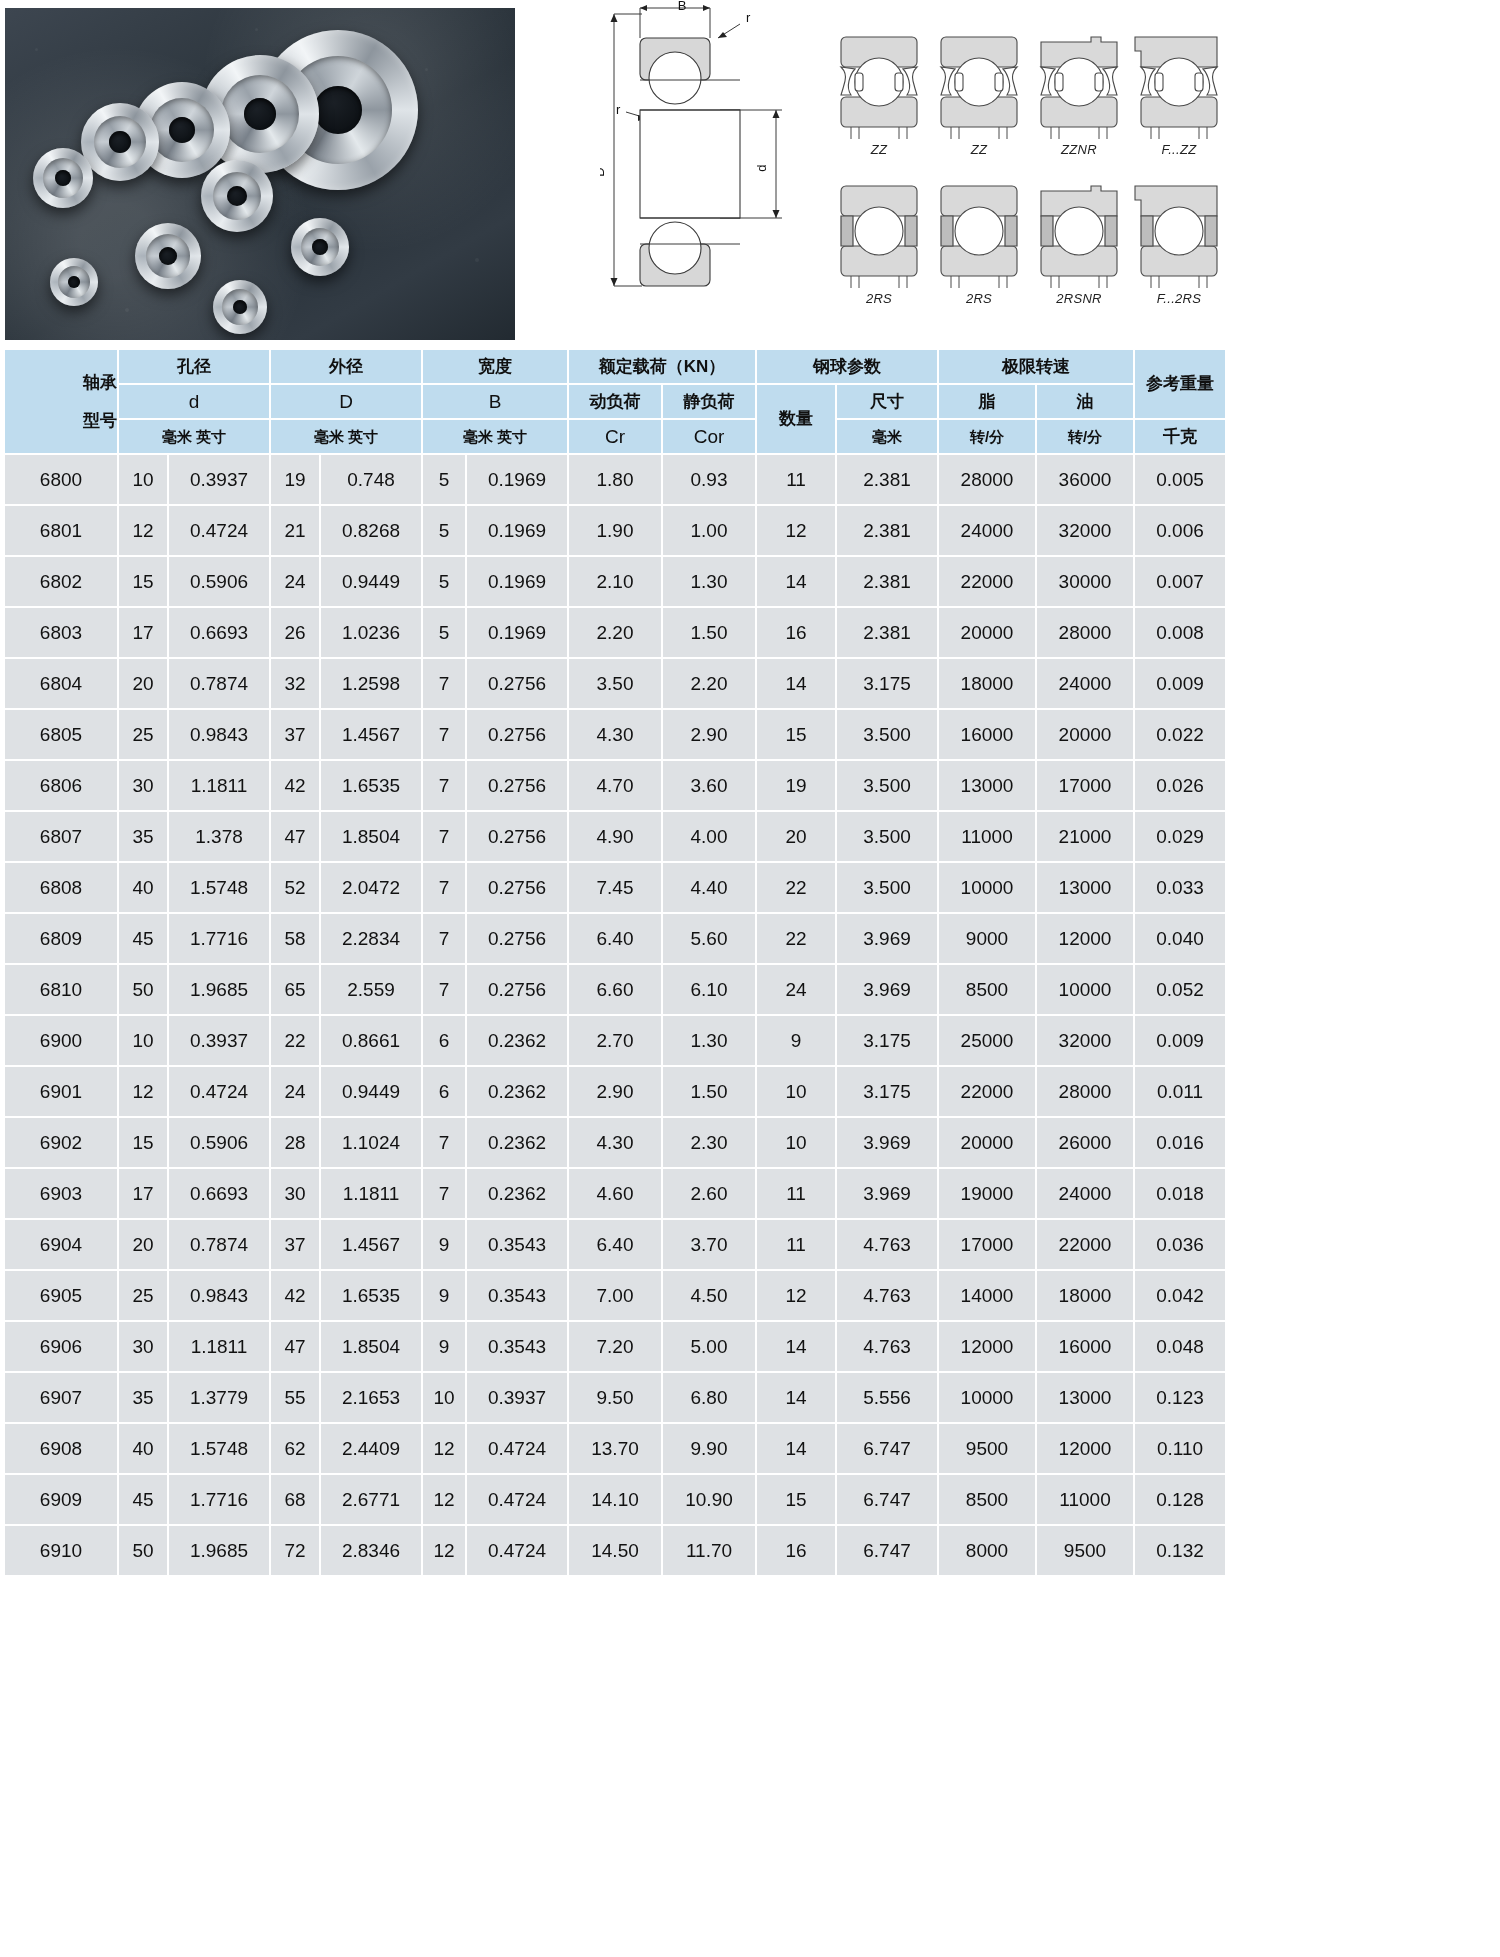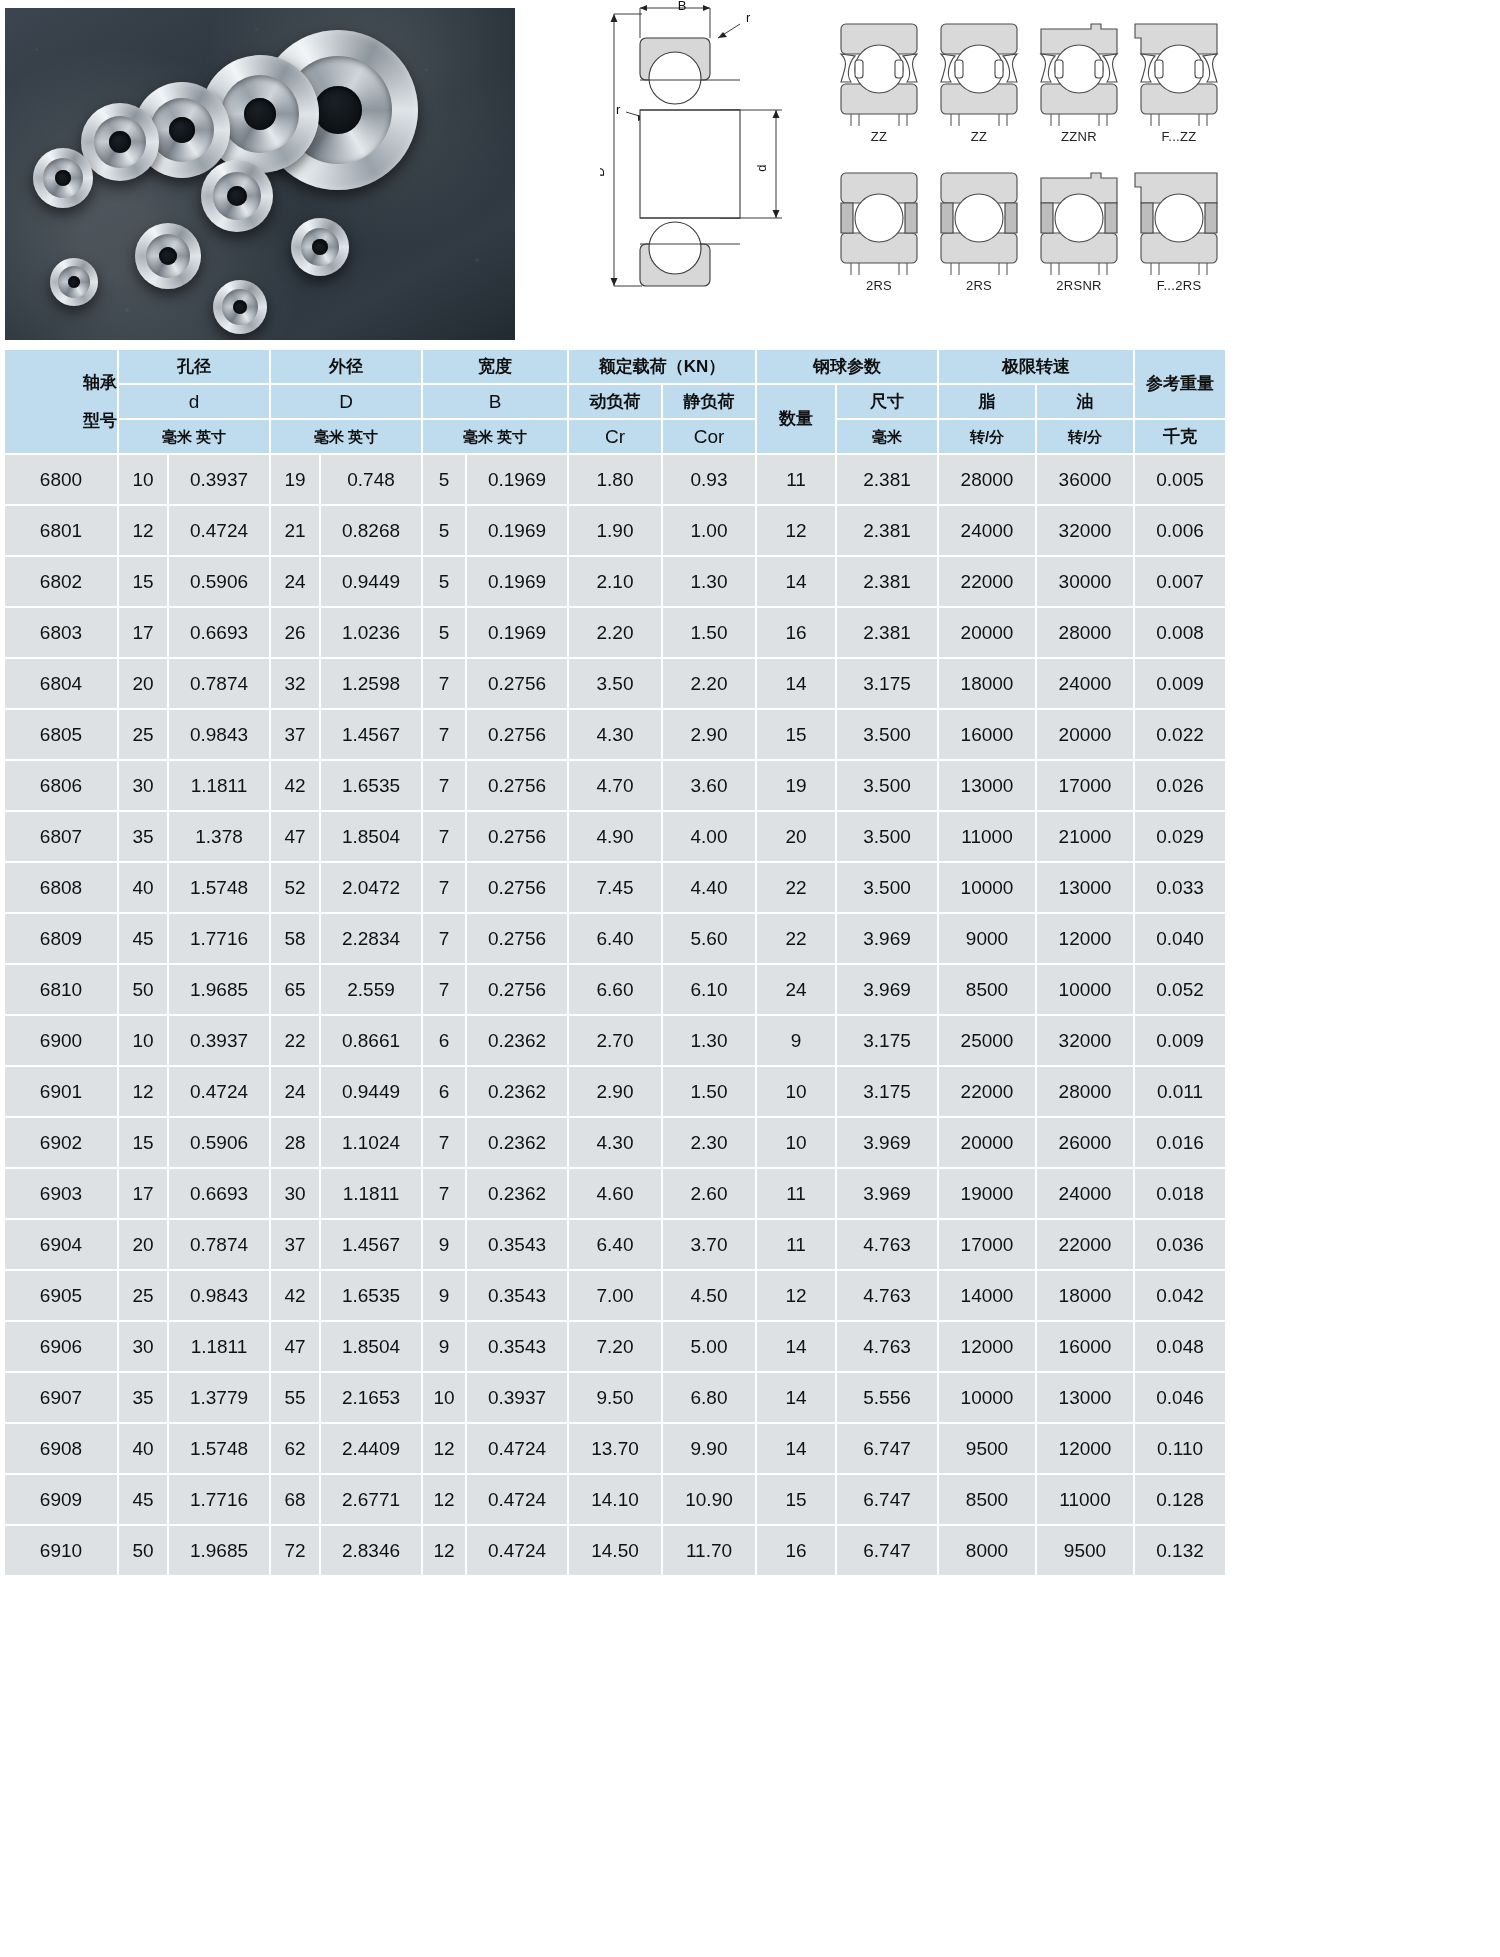--- a/index.html
+++ b/index.html
@@ -40,21 +40,21 @@
     position:absolute;border-radius:50%;
     background:radial-gradient(circle at 40% 35%, #1b2026, #0d1115 75%);
     box-shadow:inset 0 2px 5px rgba(0,0,0,.8);
   }
 
   
   .secdraw{position:absolute;left:600px;top:0px;width:200px;height:300px;}
   .secdraw svg{display:block;}
 
   
-  .typegrid{position:absolute;left:815px;top:0px;width:685px;height:300px;}
+  .typegrid{position:absolute;left:815px;top:13px;width:685px;height:300px;font-style:italic;}
   .typecell{position:absolute;width:100px;height:140px;}
   .typecell svg{display:block;}
   .typelabel{
     position:absolute;left:0;width:100%;text-align:center;
     font-size:13px;letter-spacing:.3px;color:#222;
     font-family:"Liberation Sans",sans-serif;
   }
 
   
   .tablewrap{position:absolute;left:3px;top:348px;width:1194px;}
@@ -751,21 +751,21 @@
             <td>55</td>
             <td>2.1653</td>
             <td>10</td>
             <td>0.3937</td>
             <td>9.50</td>
             <td>6.80</td>
             <td>14</td>
             <td>5.556</td>
             <td>10000</td>
             <td>13000</td>
-            <td>0.046</td>
+            <td>0.123</td>
           </tr>
           <tr>
             <td class="model">6908</td>
             <td>40</td>
             <td>1.5748</td>
             <td>62</td>
             <td>2.4409</td>
             <td>12</td>
             <td>0.4724</td>
             <td>13.70</td>

